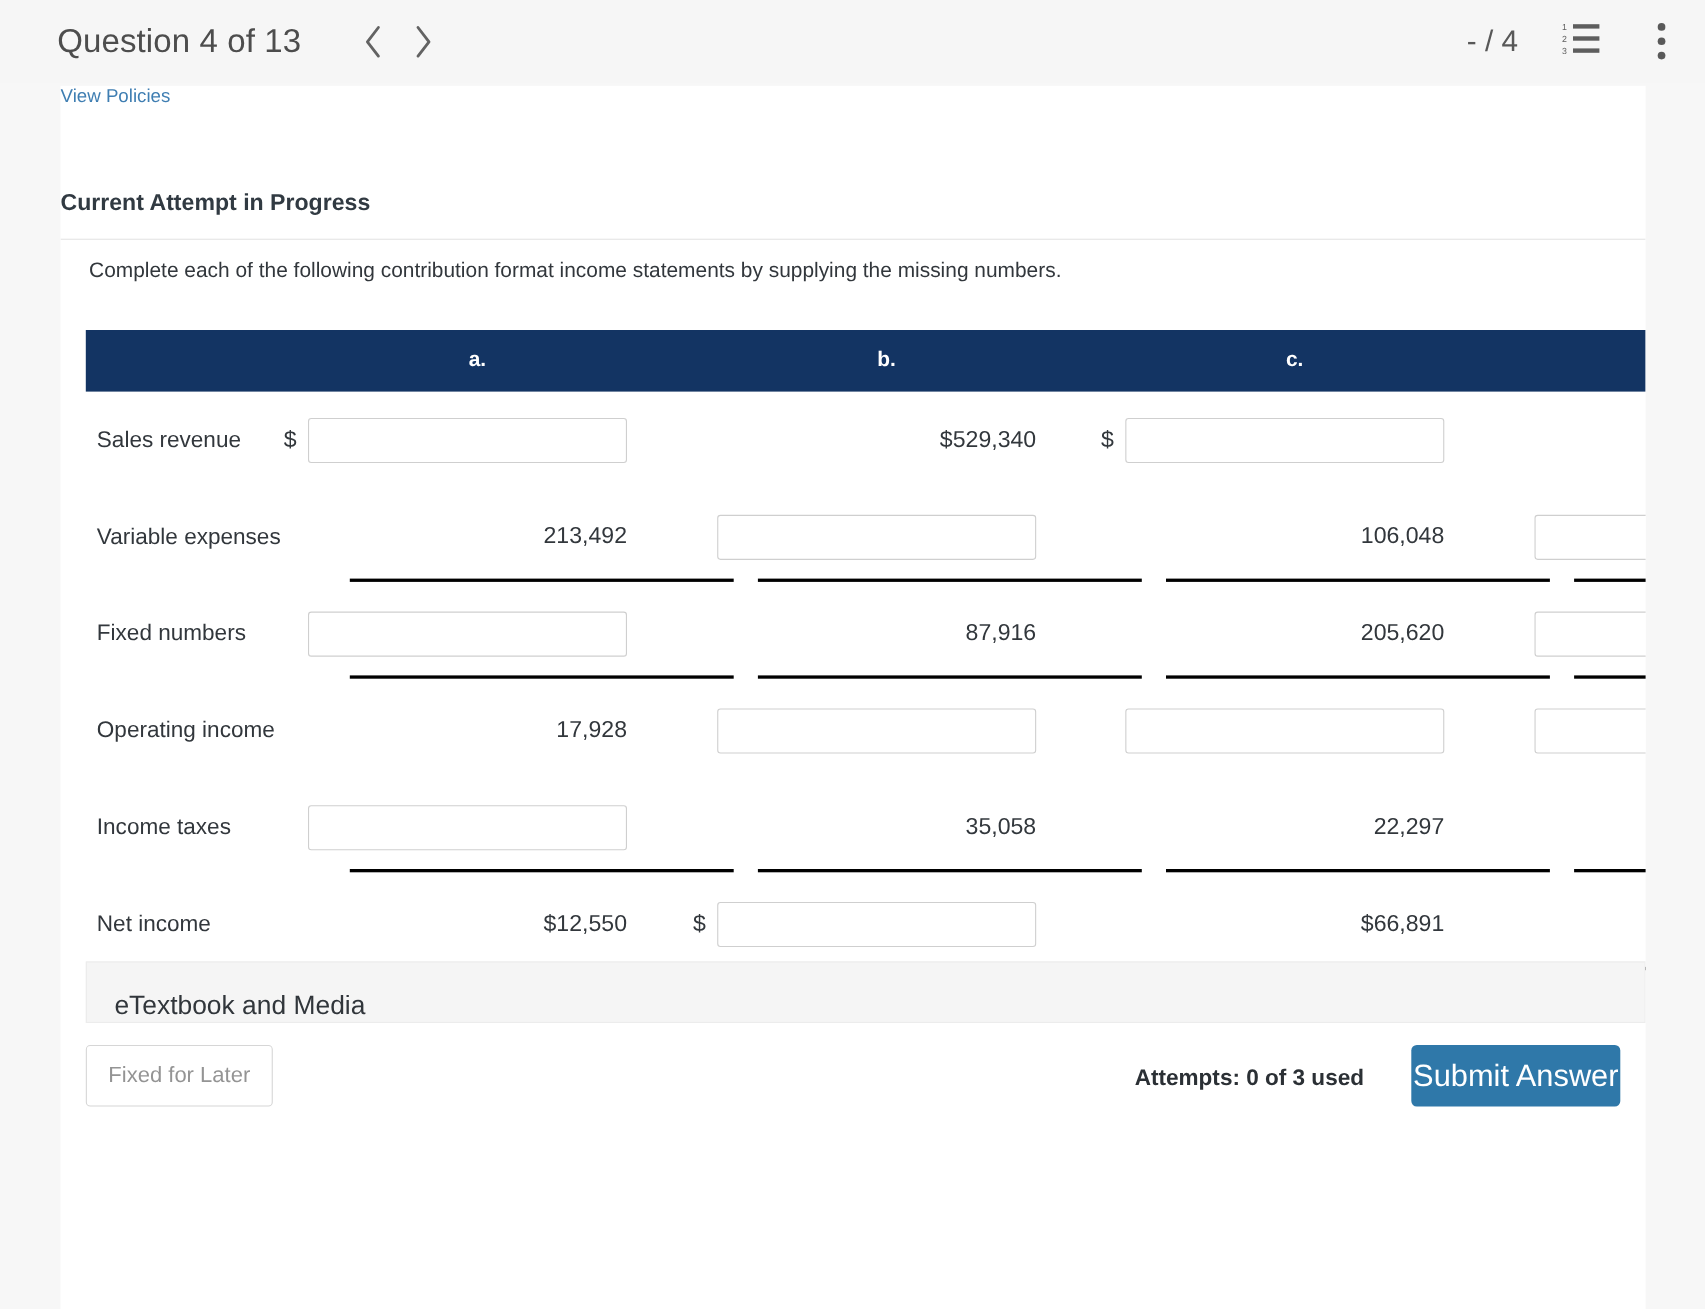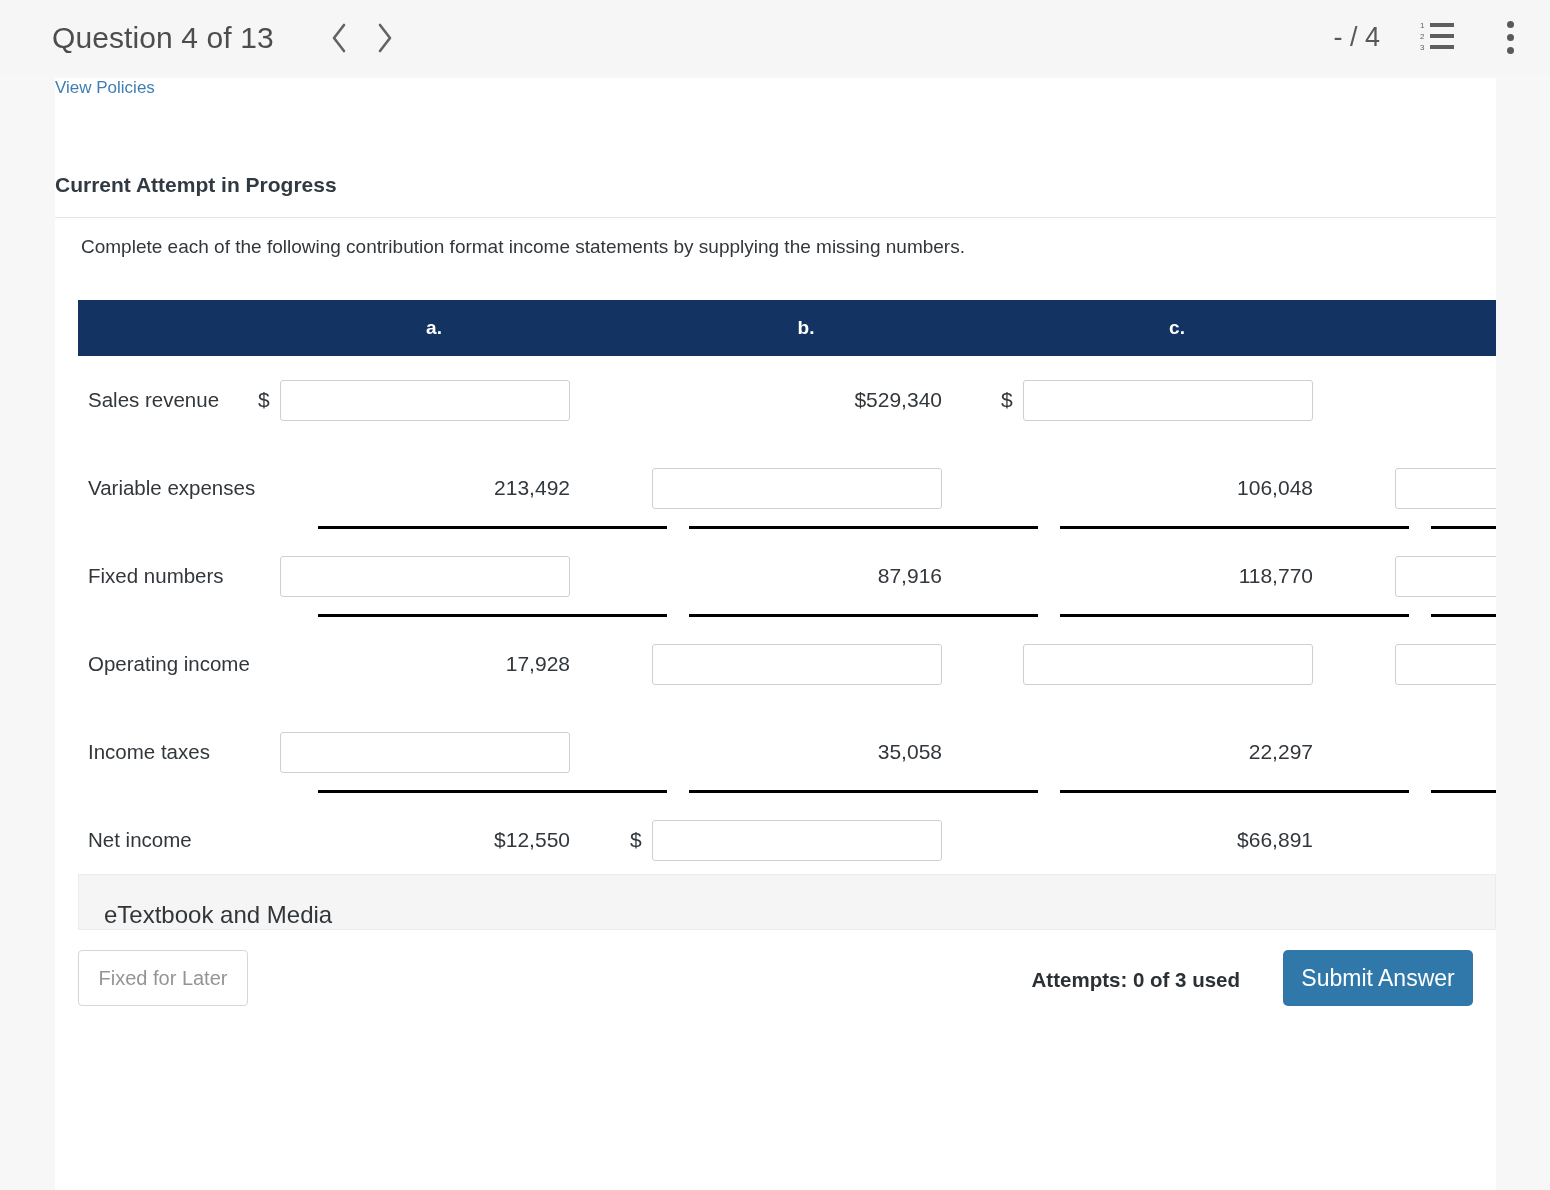--- a/index.html
+++ b/index.html
@@ -214,21 +214,21 @@
     white-space: nowrap;
   }
   .submit-btn {
     position: absolute;
     right: 23px; top: 872px;
     width: 190px; height: 56px;
     background: #2f78a9;
     border: none;
     border-radius: 5px;
     font-family: "Liberation Sans", sans-serif;
-    font-size: 23px;
+    font-size: 28px;
     color: #ffffff;
     cursor: pointer;
   }
 </style>
 </head>
 <body>
 
 <div class="topbar">
   <div class="q-title">Question 4 of 13</div>
 
@@ -345,21 +345,21 @@
           </div>
           <div class="rule" style="left: 240px; width: 349px; bottom: 3px;"></div>
           <div class="cell" style="left: 552px; width: 330px;">
             <div class="cell-inner">
               <div class="static-val">87,916</div>
             </div>
           </div>
           <div class="rule" style="left: 611px; width: 349px; bottom: 3px;"></div>
           <div class="cell" style="left: 923px; width: 330px;">
             <div class="cell-inner">
-              <div class="static-val">118,770</div>
+              <div class="static-val">205,620</div>
             </div>
           </div>
           <div class="rule" style="left: 982px; width: 349px; bottom: 3px;"></div>
           <div class="cell" style="left: 1295px; width: 330px;">
             <div class="cell-inner">
               <input type="text" class="ans-input clipped" style="margin-left: 22px;">
             </div>
           </div>
           <div class="rule" style="left: 1353px; width: 100px; bottom: 3px;"></div>
         </div>

